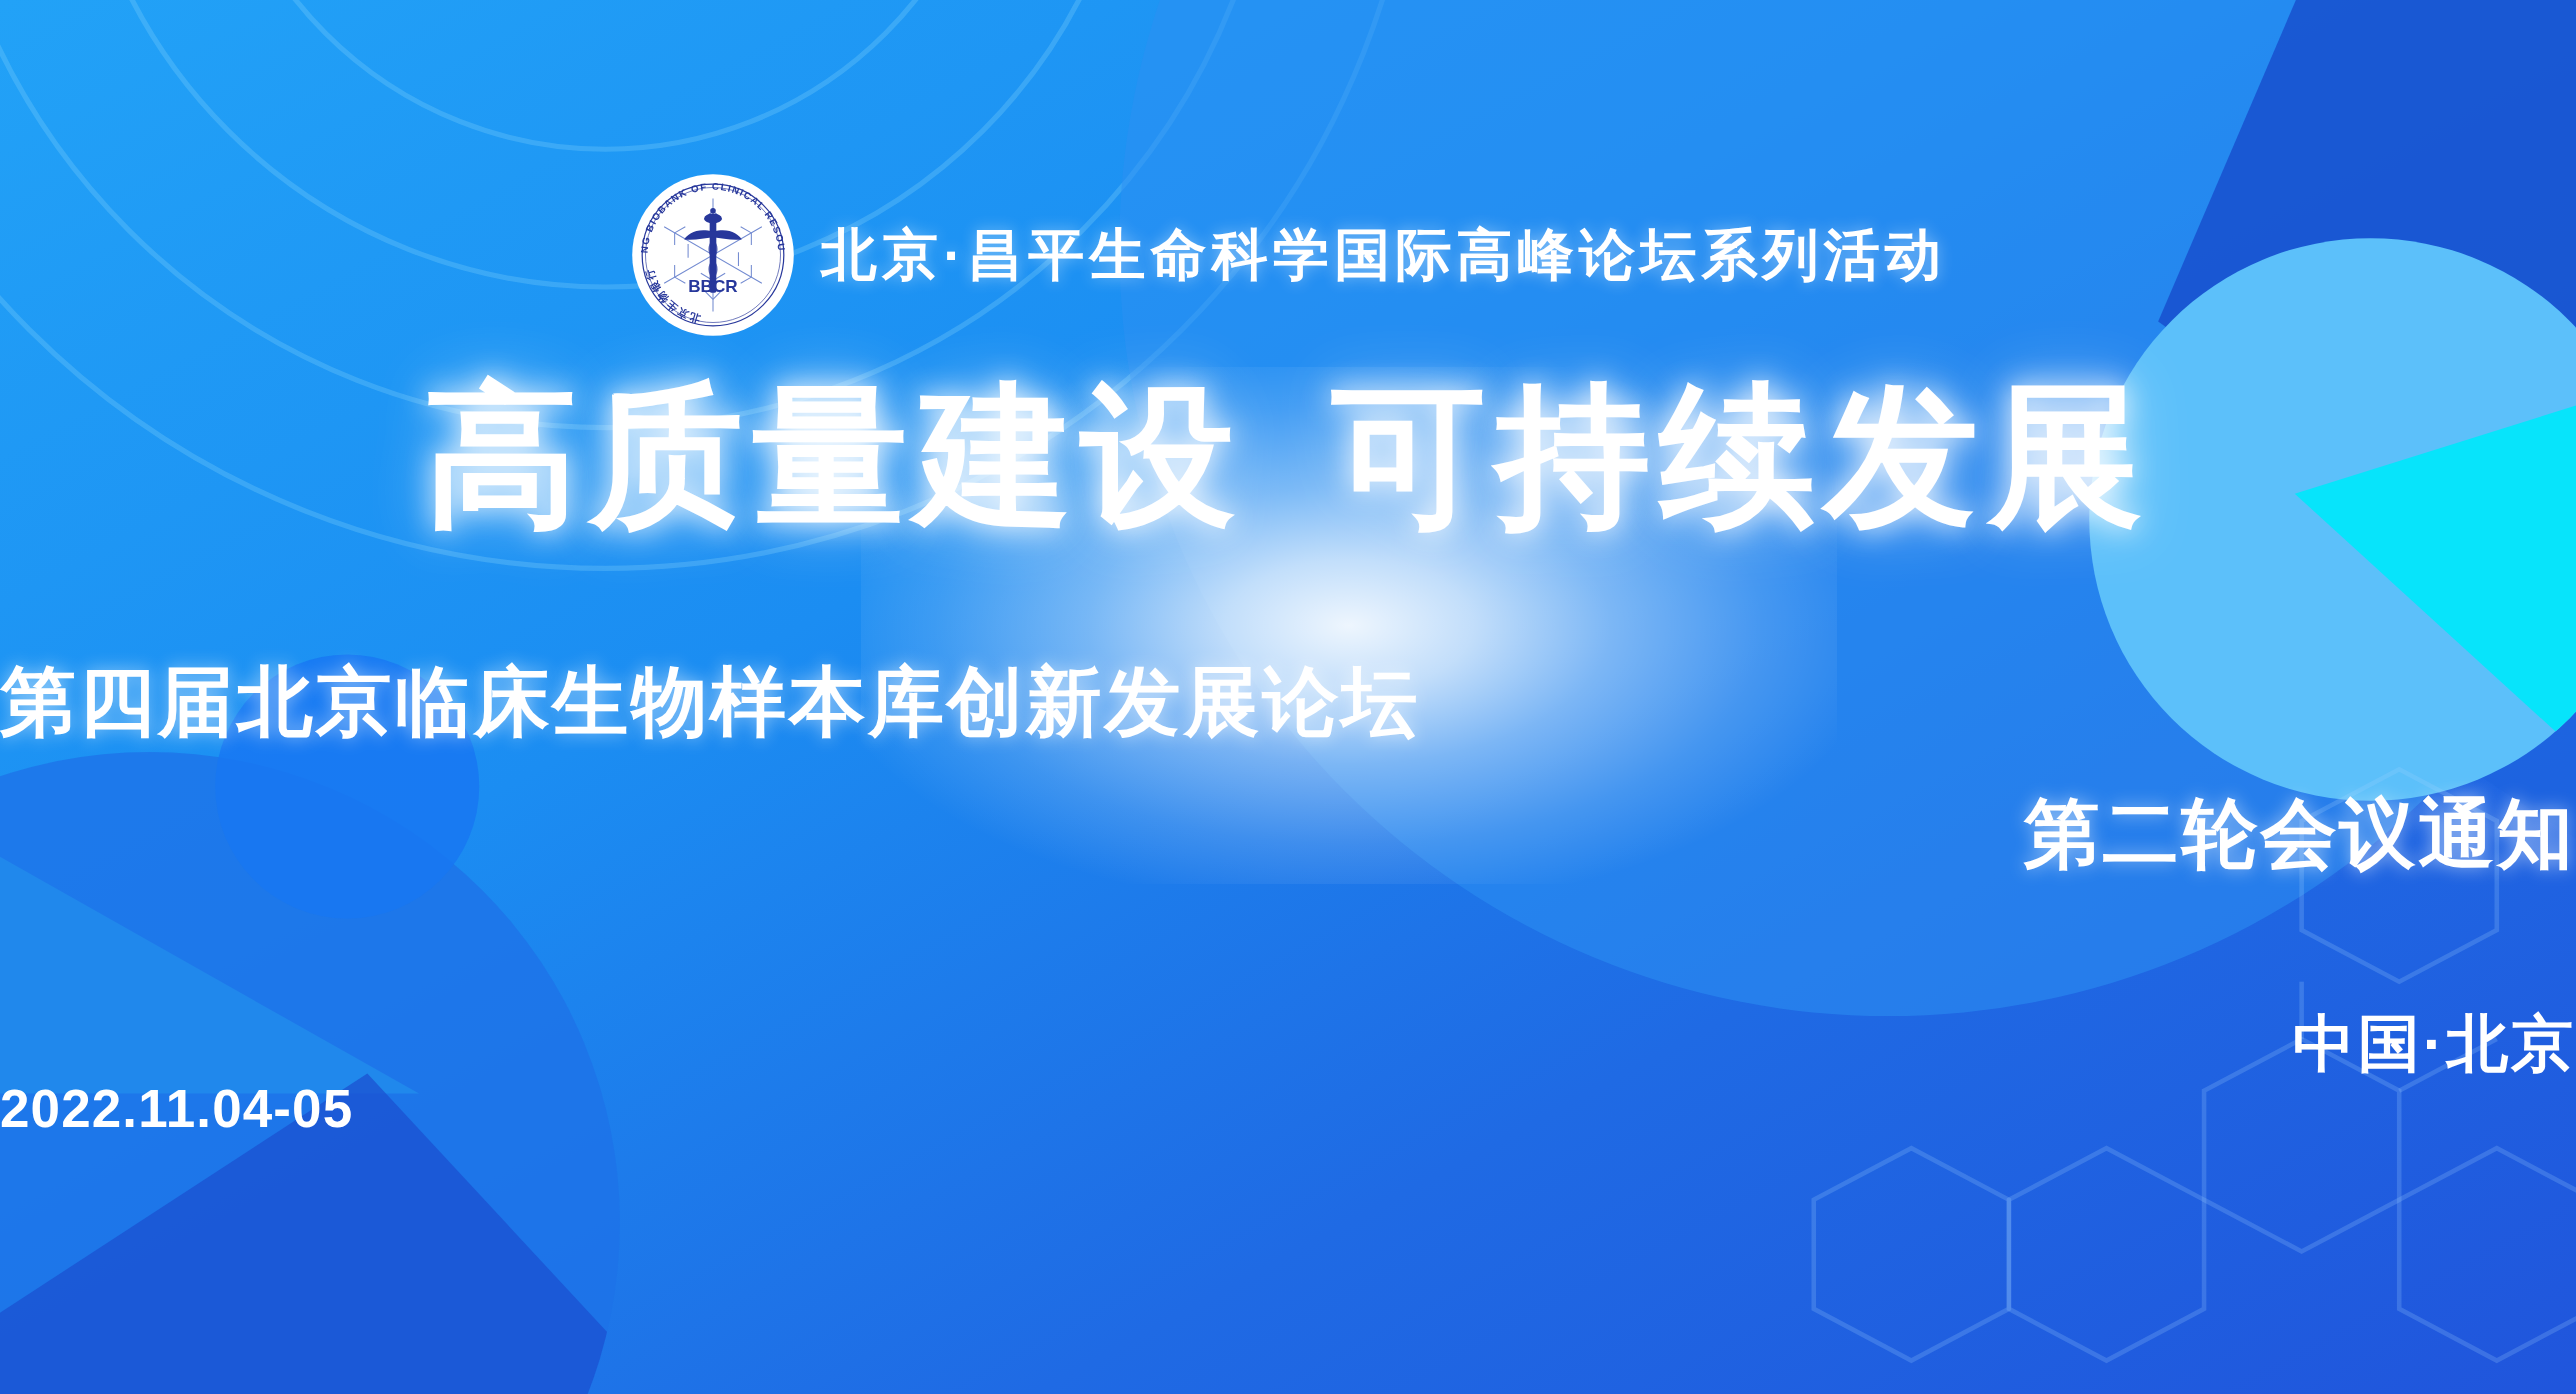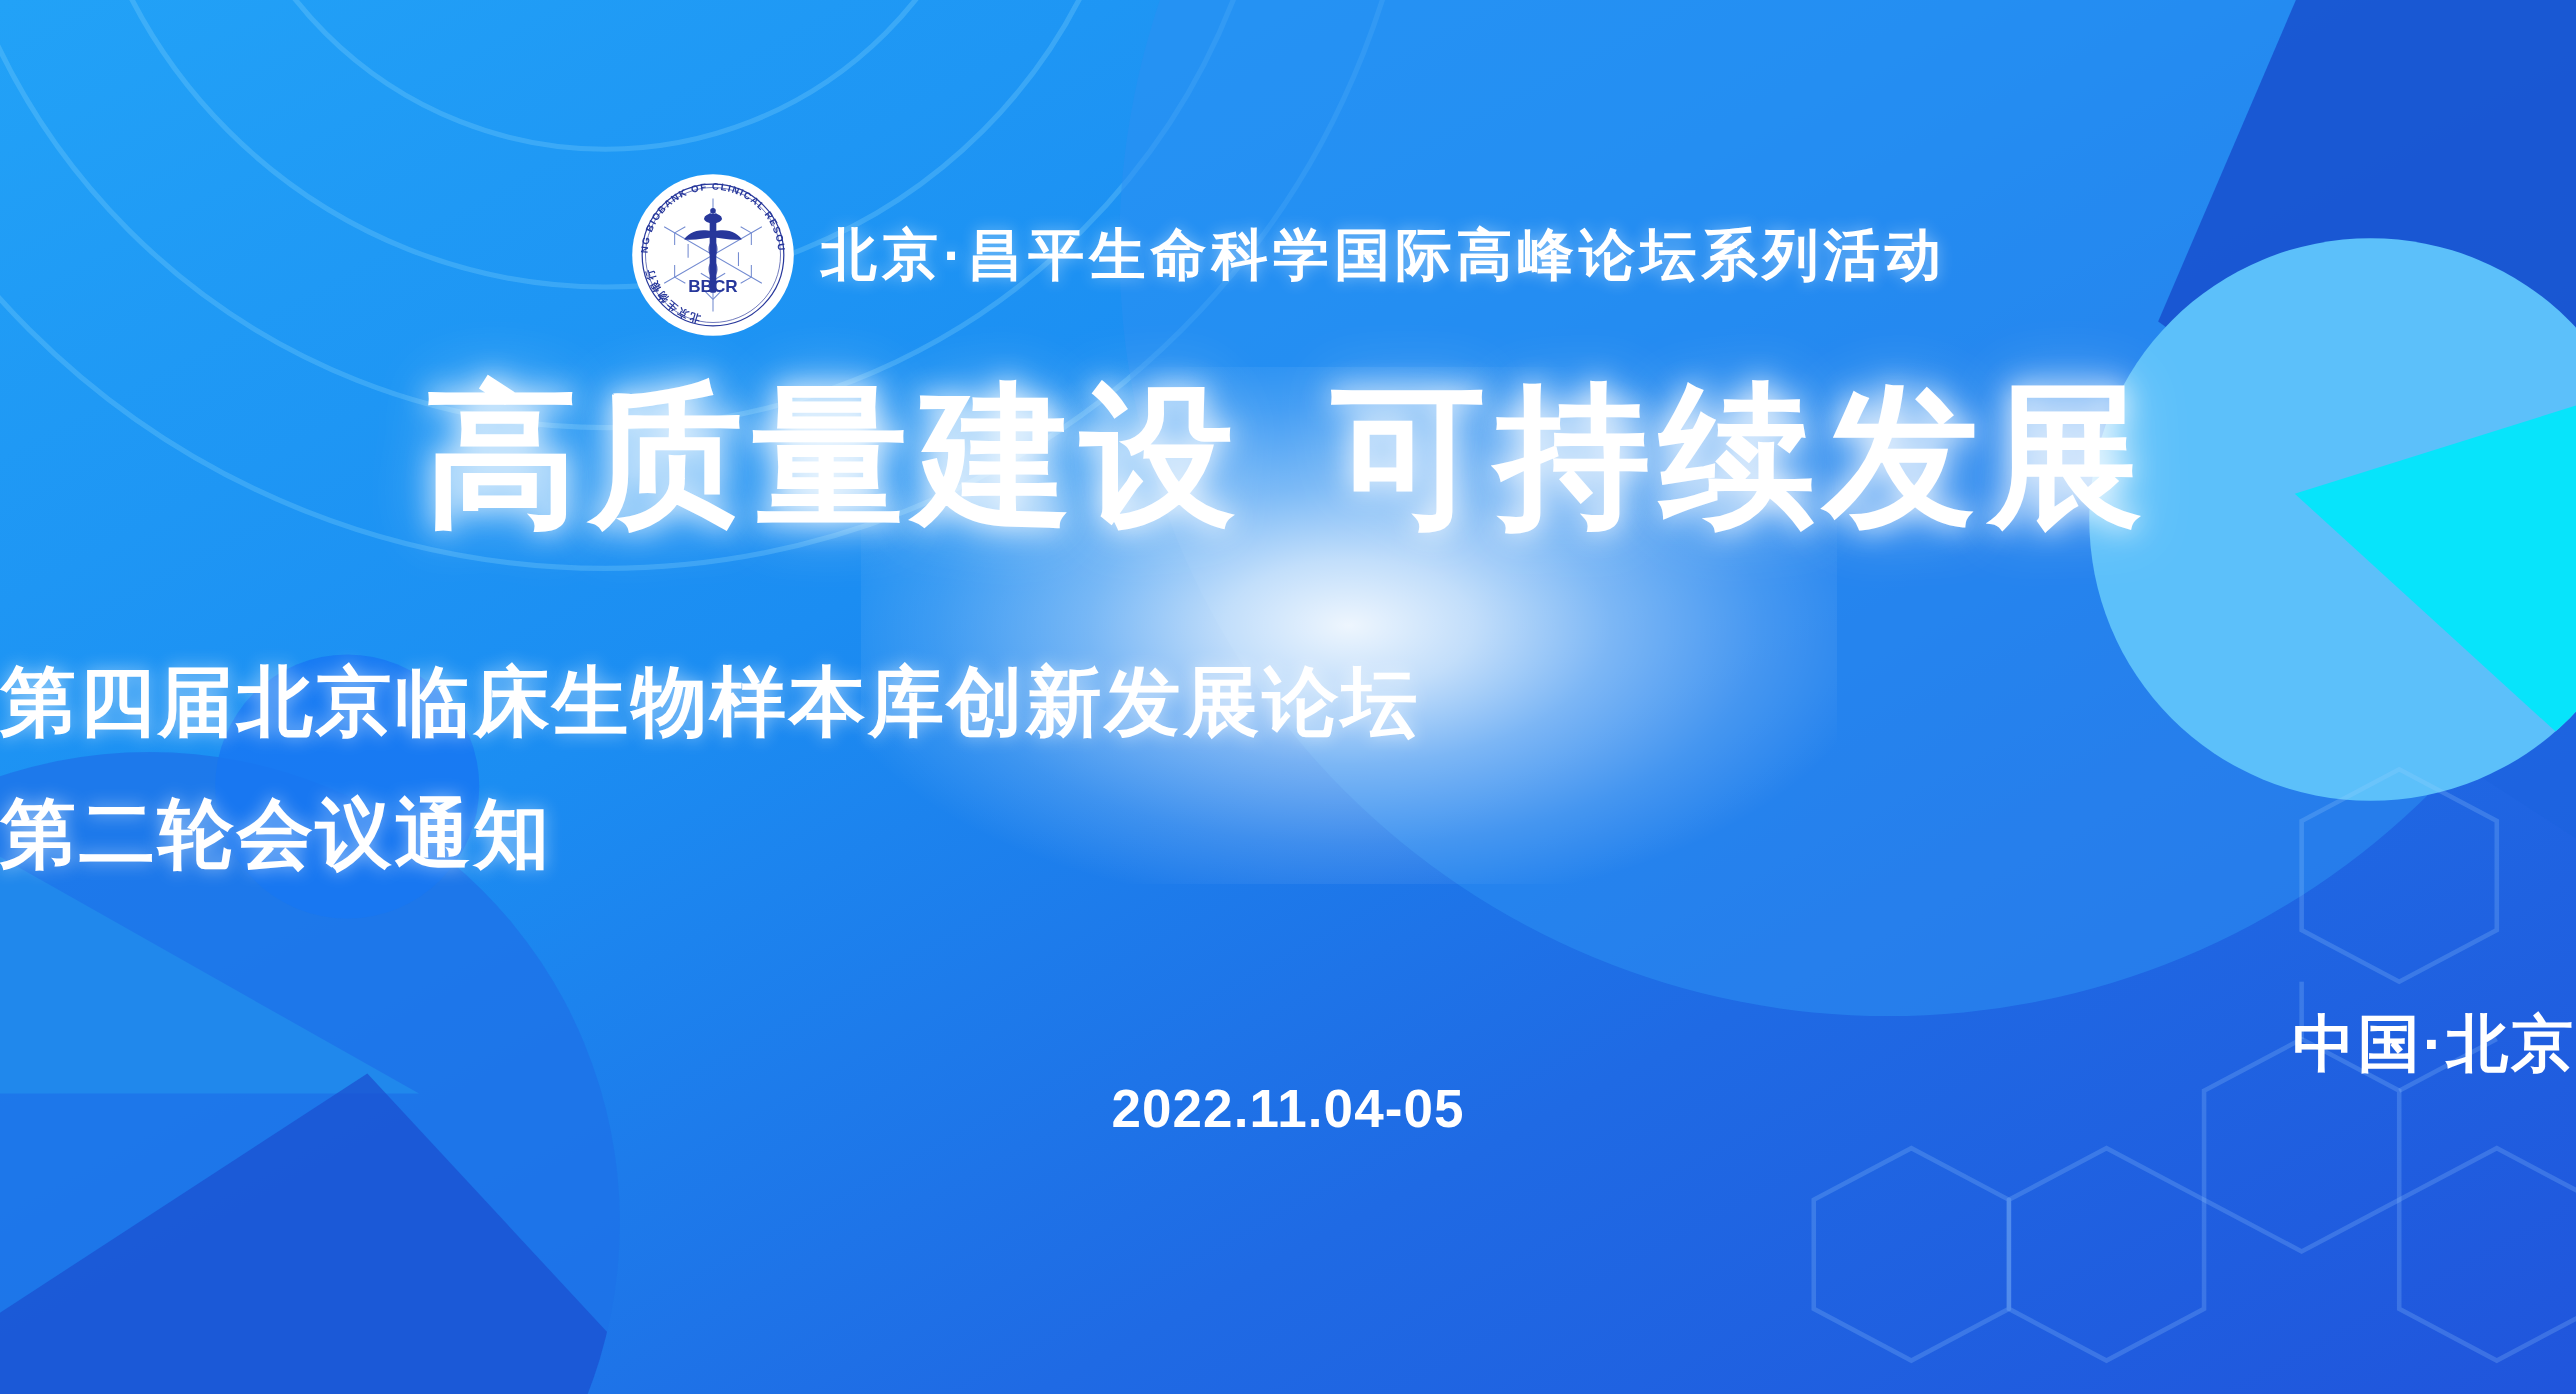--- a/index.html
+++ b/index.html
@@ -69,36 +69,36 @@
   
   #sub-1 {
     position:absolute; left:0; right:0; top:654px;
     white-space:nowrap;
     font-size:76px; font-weight:bold; color:#ffffff;
     letter-spacing:2.9px; line-height:1.25;
     text-shadow:0 0 17px rgba(255,255,255,.55);
   }
   #sub-2 {
     position:absolute; left:0; right:0; top:786px;
-    text-align:left; white-space:nowrap;
+    text-align:right; white-space:nowrap;
     font-size:76px; font-weight:bold; color:#ffffff;
     letter-spacing:2.9px; line-height:1.25;
     text-shadow:0 0 17px rgba(255,255,255,.55);
   }
 
   
   #venue {
     position:absolute; left:0; right:0; top:1002px;
     text-align:right; white-space:nowrap;
     font-size:62px; font-weight:bold; color:#ffffff;
     letter-spacing:2.9px;
   }
   #event-date {
     position:absolute; left:0; right:0; top:1078px;
-    text-align:center; white-space:nowrap;
+    white-space:nowrap;
     font-size:53px; font-weight:bold; color:#ffffff;
     letter-spacing:1.1px;
   }
 </style>
 </head>
 <body>
 
 <div id="bg-layer">
   <svg id="bg-svg" viewBox="0 0 4488 2430" preserveAspectRatio="none">
     <defs>

